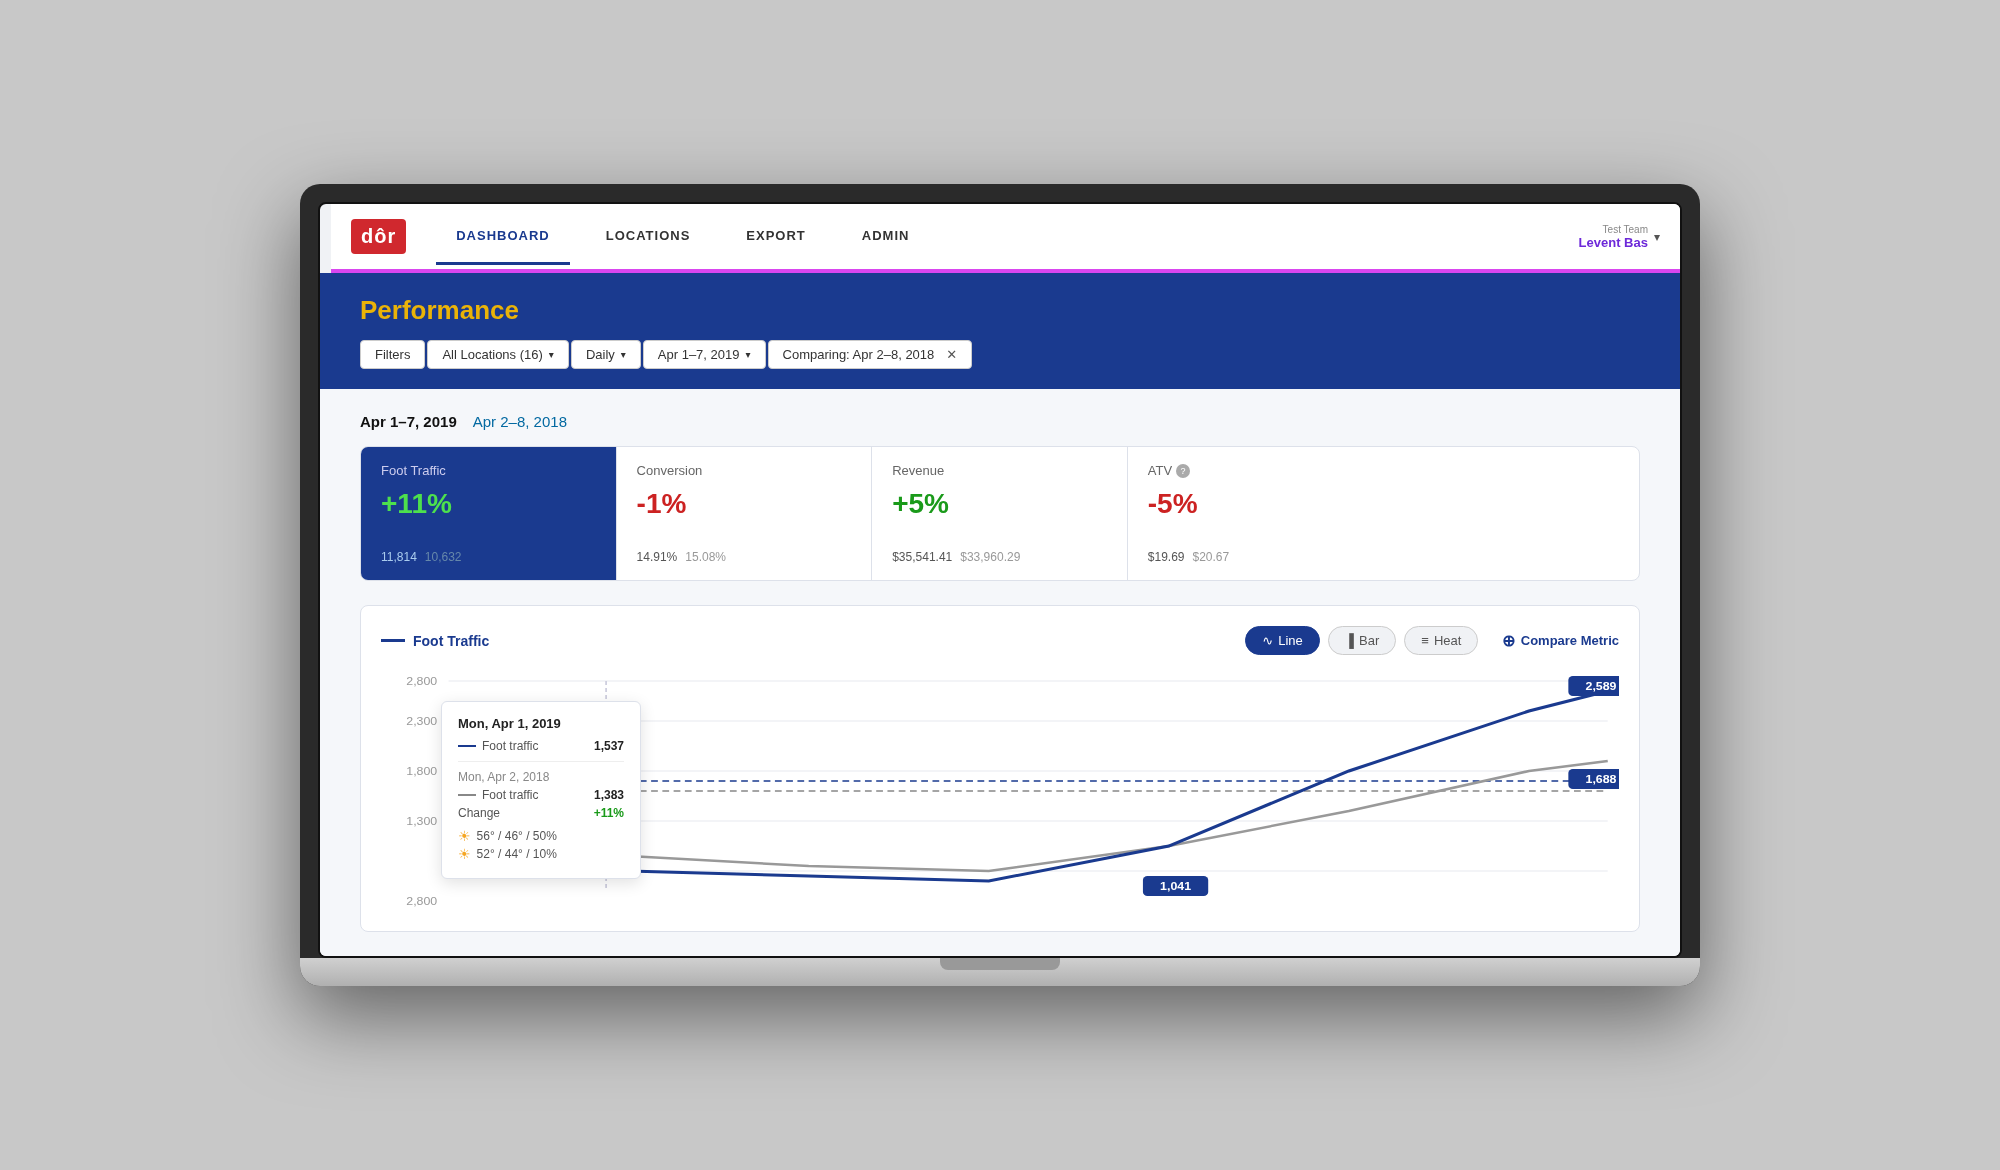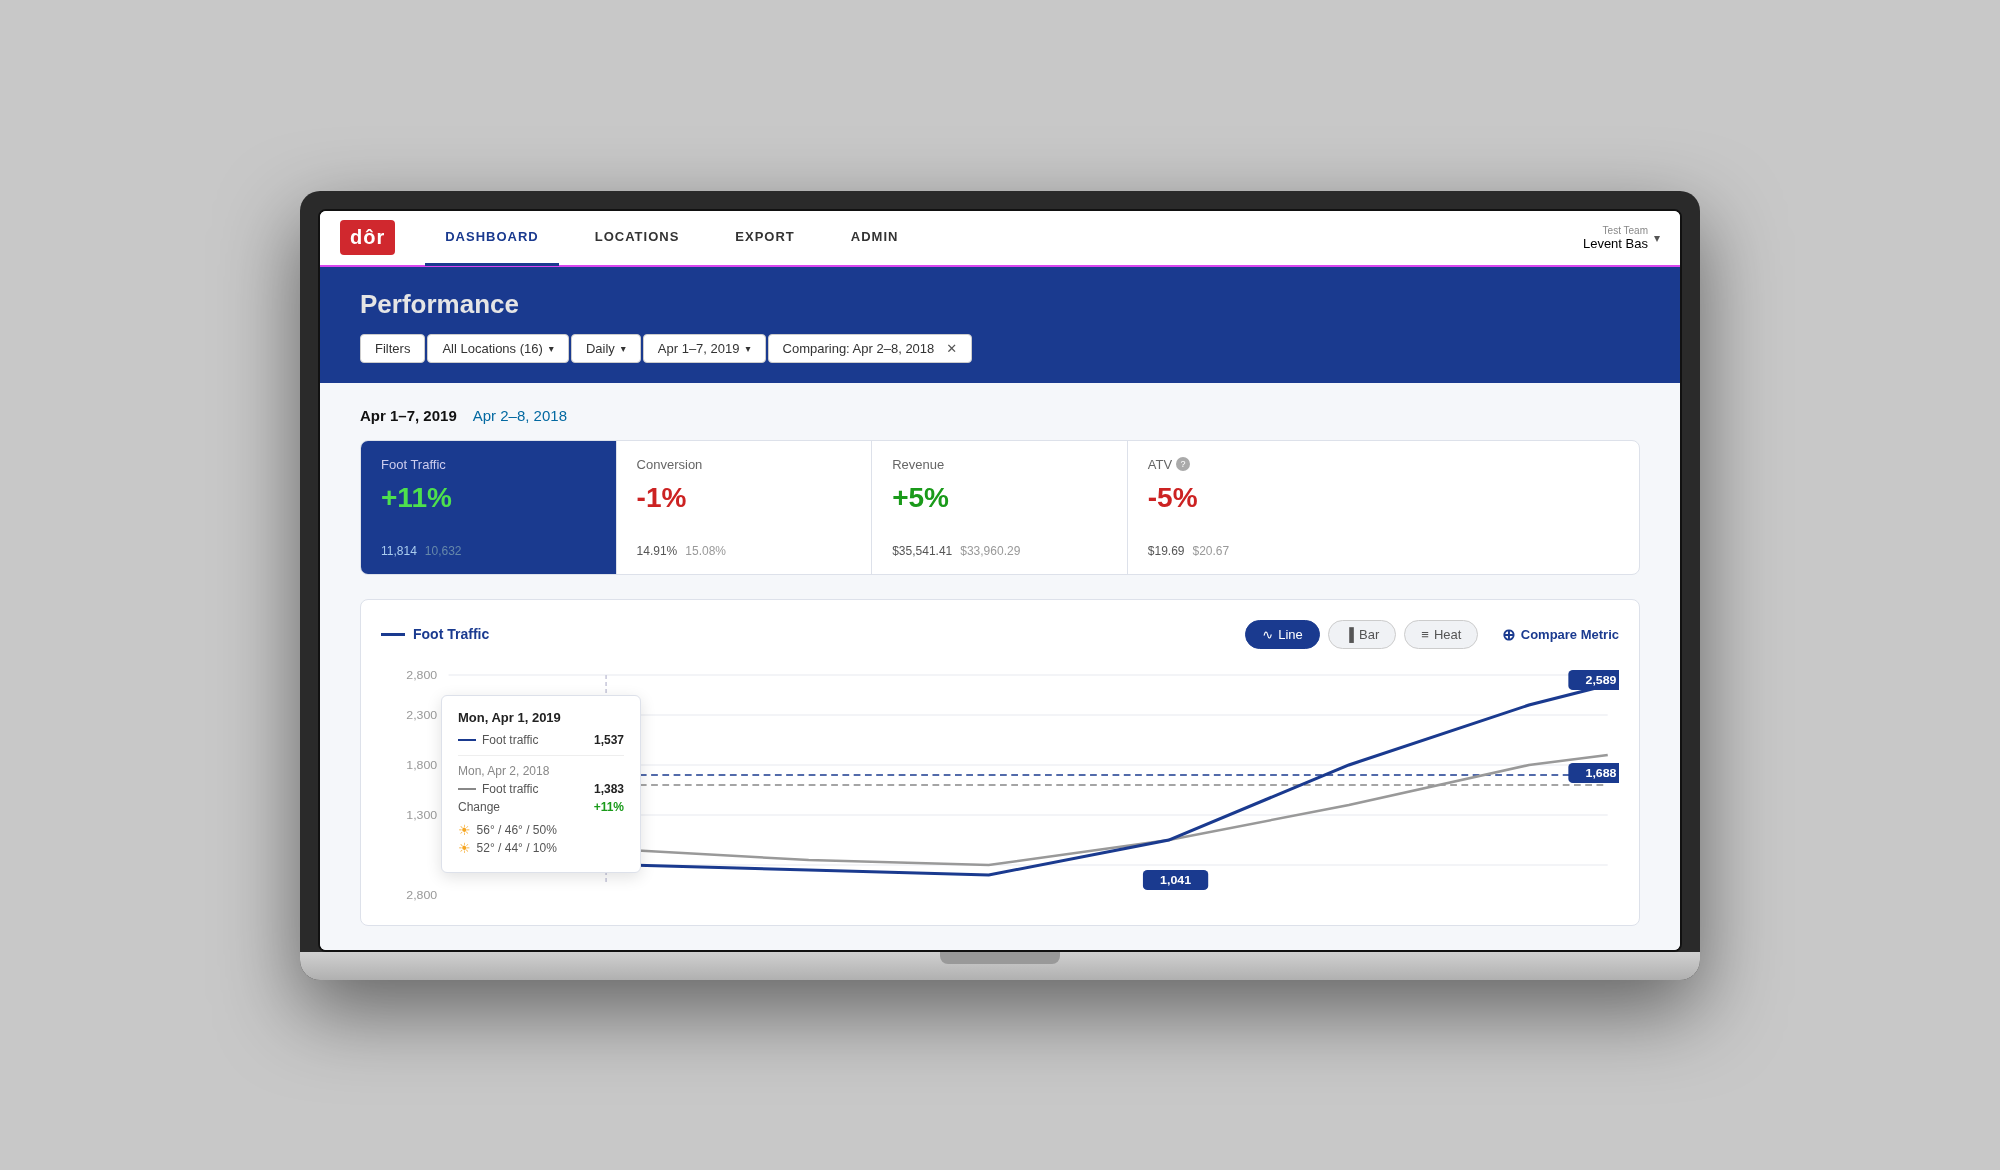--- a/index.html
+++ b/index.html
@@ -39,23 +39,24 @@
       background: #999;
       border-radius: 0 0 8px 8px;
       margin: 0 auto;
     }
 
     
     .nav {
       background: #fff;
       display: flex;
       align-items: center;
-      height: 56px;
-      border-bottom: 2px solid #d946ef;
+      height: 69px;
+      border-bottom: 4px solid #d946ef;
       padding: 0 20px;
+      margin-left: 11px;
     }
     .nav-logo {
       background: #d0282e;
       color: #fff;
       font-size: 20px;
       font-weight: bold;
       padding: 6px 10px;
       border-radius: 4px;
       margin-right: 30px;
       letter-spacing: 1px;
@@ -90,40 +91,40 @@
     }
     .nav-user-text {
       text-align: right;
     }
     .nav-user-team {
       font-size: 10px;
       color: #888;
     }
     .nav-user-name {
       font-size: 13px;
-      font-weight: 400;
-      color: #000000;
+      font-weight: 700;
+      color: #6d28d9;
     }
     .nav-chevron {
       font-size: 12px;
       color: #555;
     }
 
     
     .main {
       padding: 0;
     }
 
     
     .perf-header {
       background: #1a3a8f;
       padding: 22px 40px 20px;
     }
     .perf-title {
-      color: #e5e5e5;
+      color: #eab308;
       font-size: 26px;
       font-weight: 700;
       margin-bottom: 14px;
     }
     .perf-filters {
       display: flex;
       gap: 2px;
       align-items: center;
       flex-wrap: wrap;
     }

